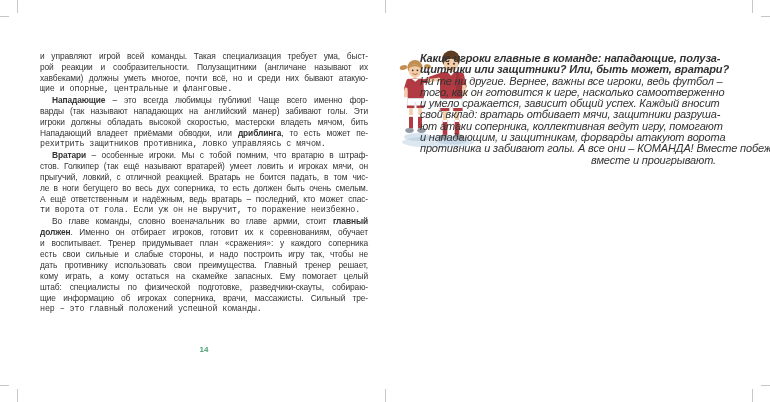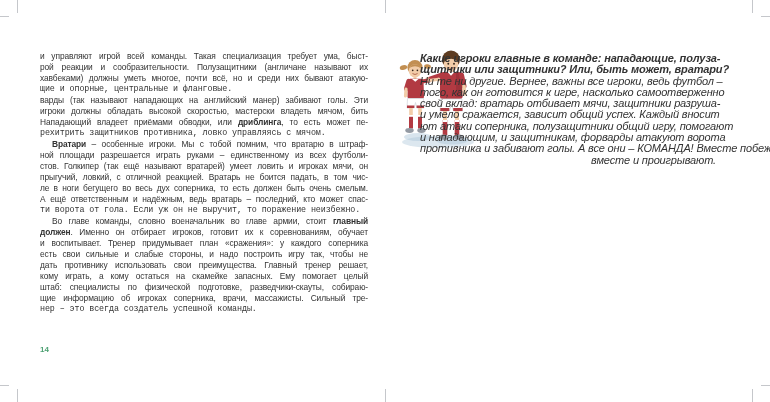--- a/index.html
+++ b/index.html
@@ -11,21 +11,21 @@
   
   .text-block{position:absolute;}
   #left-text{left:40px;top:51px;width:328px;font-size:8.4px;letter-spacing:-0.1px;}
   #left-text .line{
     height:11px;line-height:11px;white-space:nowrap;
     text-align:justify;text-align-last:justify;
   }
   #left-text .line.para-end{text-align-last:left;font-family:Liberation Mono, monospace;}
   #left-text .line.first{text-indent:12px;}
   .page-number{
-    position:absolute;left:40px;top:345px;width:328px;text-align:left;
+    position:absolute;left:40px;top:345px;width:328px;text-align:center;
     font-size:8px;font-weight:bold;
   }
   
   #right-text{left:420px;top:53px;width:296px;font-size:11px;letter-spacing:-0.15px;font-style:italic;}
   #right-text .line{height:11.3px;line-height:11.3px;white-space:nowrap;text-align:right;}
   #right-text .line.align-left{text-align:right;}
   #right-text .para.bold .line{font-weight:bold;}
   .illustration{position:absolute;left:394px;top:41px;width:86px;height:112px;}
   b{font-weight:bold;}
 </style>
@@ -47,44 +47,44 @@
 
   <section>
     <div class="text-block" id="left-text" style="color: rgb(51, 51, 51);">
         <div class="para">
           <div class="line">и управляют игрой всей команды. Такая специализация требует ума, быст-</div>
           <div class="line">рой реакции и сообразительности. Полузащитники (англичане называют их</div>
           <div class="line">хавбеками) должны уметь многое, почти всё, но и среди них бывают атакую-</div>
           <div class="line para-end">щие и опорные, центральные и фланговые.</div>
         </div>
         <div class="para">
+          <div class="line first"><b>Нападающие</b> – это всегда любимцы публики! Чаще всего именно фор-</div>
           <div class="line">варды (так называют нападающих на английский манер) забивают голы. Эти</div>
           <div class="line">игроки должны обладать высокой скоростью, мастерски владеть мячом, бить</div>
           <div class="line">Нападающий владеет приёмами обводки, или <b>дриблинга</b>, то есть может пе-</div>
           <div class="line para-end">рехитрить защитников противника, ловко управляясь с мячом.</div>
         </div>
         <div class="para">
           <div class="line first"><b>Вратари</b> – особенные игроки. Мы с тобой помним, что вратарю в штраф-</div>
-          <div class="line">ной площади разрешается играть руками – единственному из всех футболи-</div>
           <div class="line">стов. Голкипер (так ещё называют вратарей) умеет ловить и игроках мячи, он</div>
           <div class="line">прыгучий, ловкий, с отличной реакцией. Вратарь не боится падать, в том чис-</div>
           <div class="line">ле в ноги бегущего во весь дух соперника, то есть должен быть очень смелым.</div>
           <div class="line">А ещё ответственным и надёжным, ведь вратарь – последний, кто может спас-</div>
           <div class="line para-end">ти ворота от гола. Если уж он не выручит, то поражение неизбежно.</div>
         </div>
         <div class="para">
           <div class="line first">Во главе команды, словно военачальник во главе армии, стоит <b>главный</b></div>
           <div class="line"><b>должен</b>. Именно он отбирает игроков, готовит их к соревнованиям, обучает</div>
           <div class="line">и воспитывает. Тренер придумывает план «сражения»: у каждого соперника</div>
           <div class="line">есть свои сильные и слабые стороны, и надо построить игру так, чтобы не</div>
           <div class="line">дать противнику использовать свои преимущества. Главный тренер решает,</div>
           <div class="line">кому играть, а кому остаться на скамейке запасных. Ему помогает целый</div>
           <div class="line">штаб: специалисты по физической подготовке, разведчики-скауты, собираю-</div>
           <div class="line">щие информацию об игроках соперника, врачи, массажисты. Сильный тре-</div>
-          <div class="line para-end">нер – это всегда создатель успешной команды.</div>
+          <div class="line para-end">нер – это главный положений успешной команды.</div>
         </div>
       </div>
     <div class="page-number" style="color: rgb(77, 161, 115);">14</div>
   </section>
 
   <section>
     <svg class="illustration" viewBox="0 0 86 112" xmlns="http://www.w3.org/2000/svg">
 
       <ellipse cx="44" cy="101" rx="36" ry="6" fill="#b9cfdf" opacity="0.5"></ellipse>
       <ellipse cx="24" cy="96" rx="14" ry="4" fill="#a9c4d8" opacity="0.45"></ellipse>
@@ -153,23 +153,23 @@
     </svg>
 
     <div class="text-block" id="right-text" style="color: rgb(51, 51, 51);">
         <div class="para bold">
           <div class="line">Какие игроки главные в команде: нападающие, полуза-</div>
           <div class="line">щитники или защитники? Или, быть может, вратари?</div>
         </div>
         <div class="para">
           <div class="line">Ни те ни другие. Вернее, важны все игроки, ведь футбол –</div>
           <div class="line">того, как он готовится к игре, насколько самоотверженно</div>
+          <div class="line">и умело сражается, зависит общий успех. Каждый вносит</div>
           <div class="line">свой вклад: вратарь отбивает мячи, защитники разруша-</div>
-          <div class="line">и умело сражается, зависит общий успех. Каждый вносит</div>
-          <div class="line">ют атаки соперника, полузащитники общий игру, помогают</div>
+          <div class="line">ют атаки соперника, коллективная ведут игру, помогают</div>
           <div class="line">и нападающим, и защитникам, форварды атакуют ворота</div>
           <div class="line">противника и забивают голы. А все они – КОМАНДА! Вместе побеждают,</div>
           <div class="line align-left">вместе и проигрывают.</div>
         </div>
       </div>
   </section>
 
 </div>
 
 </body></html>

